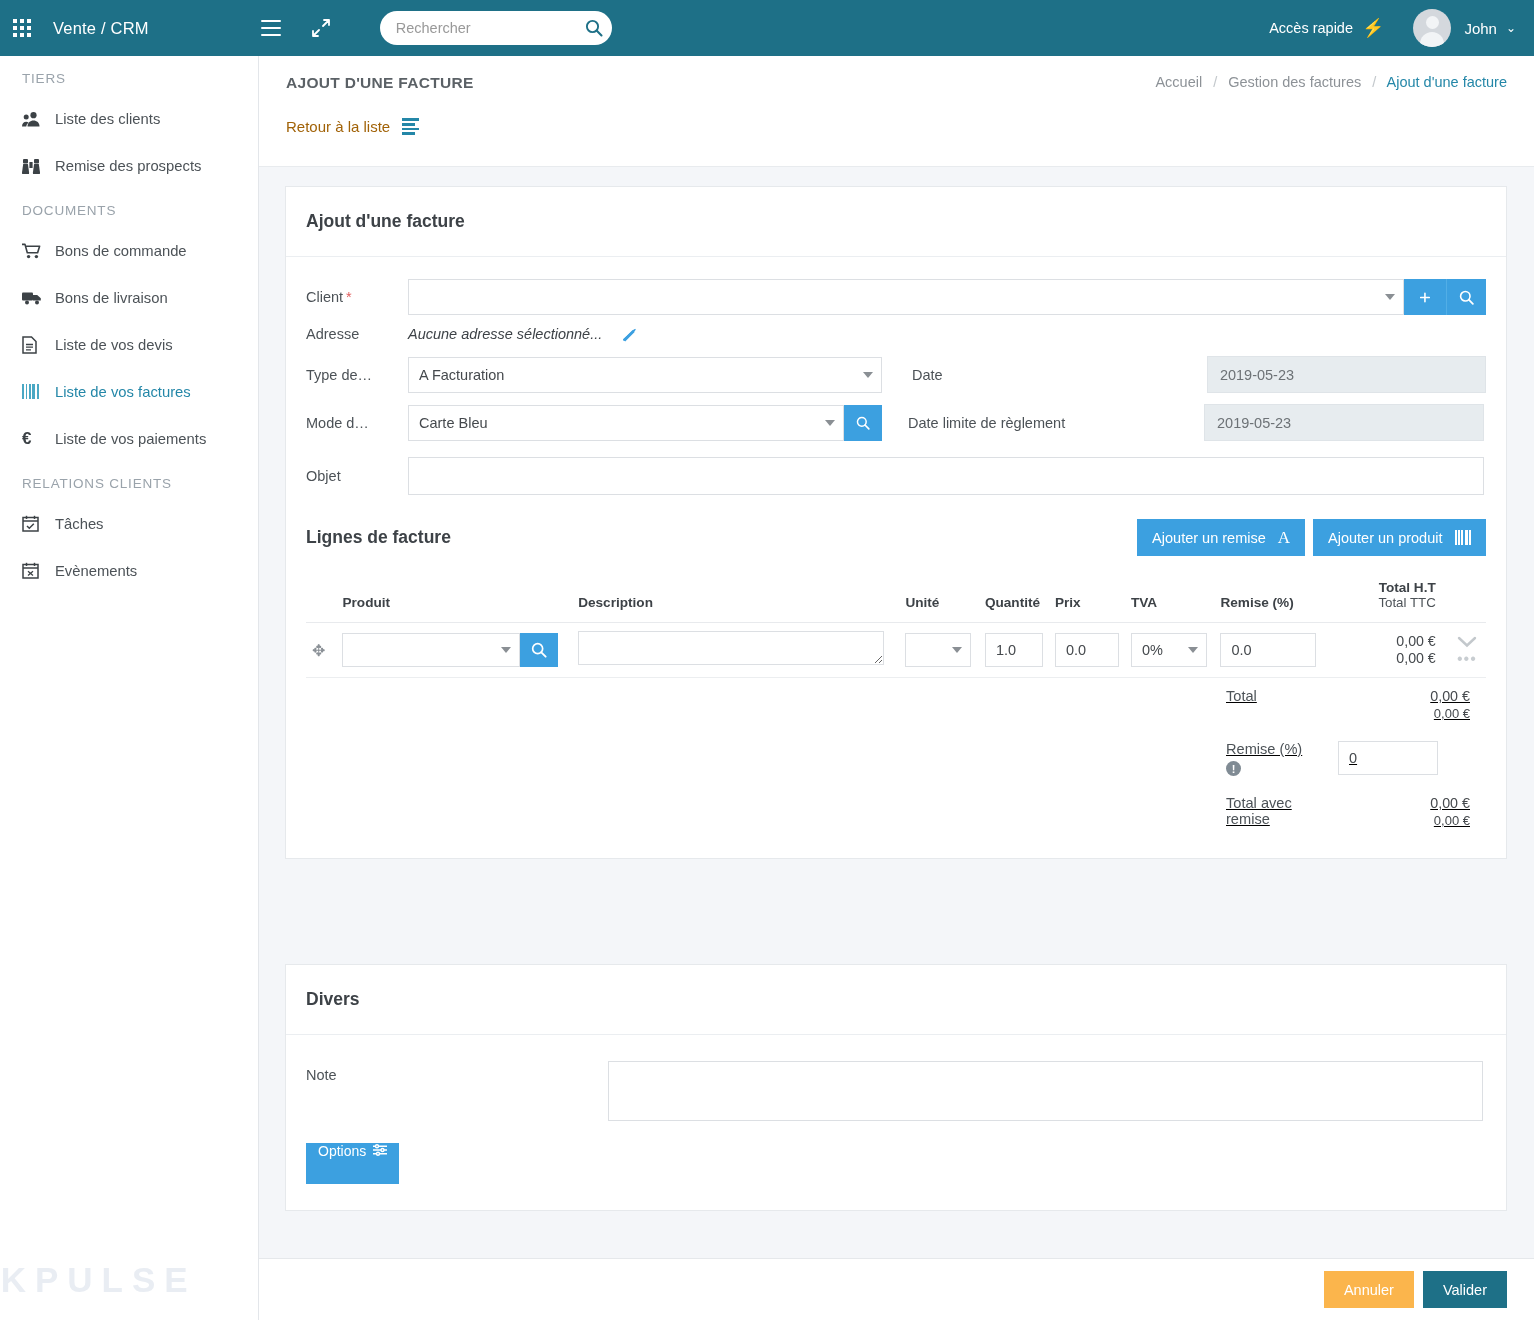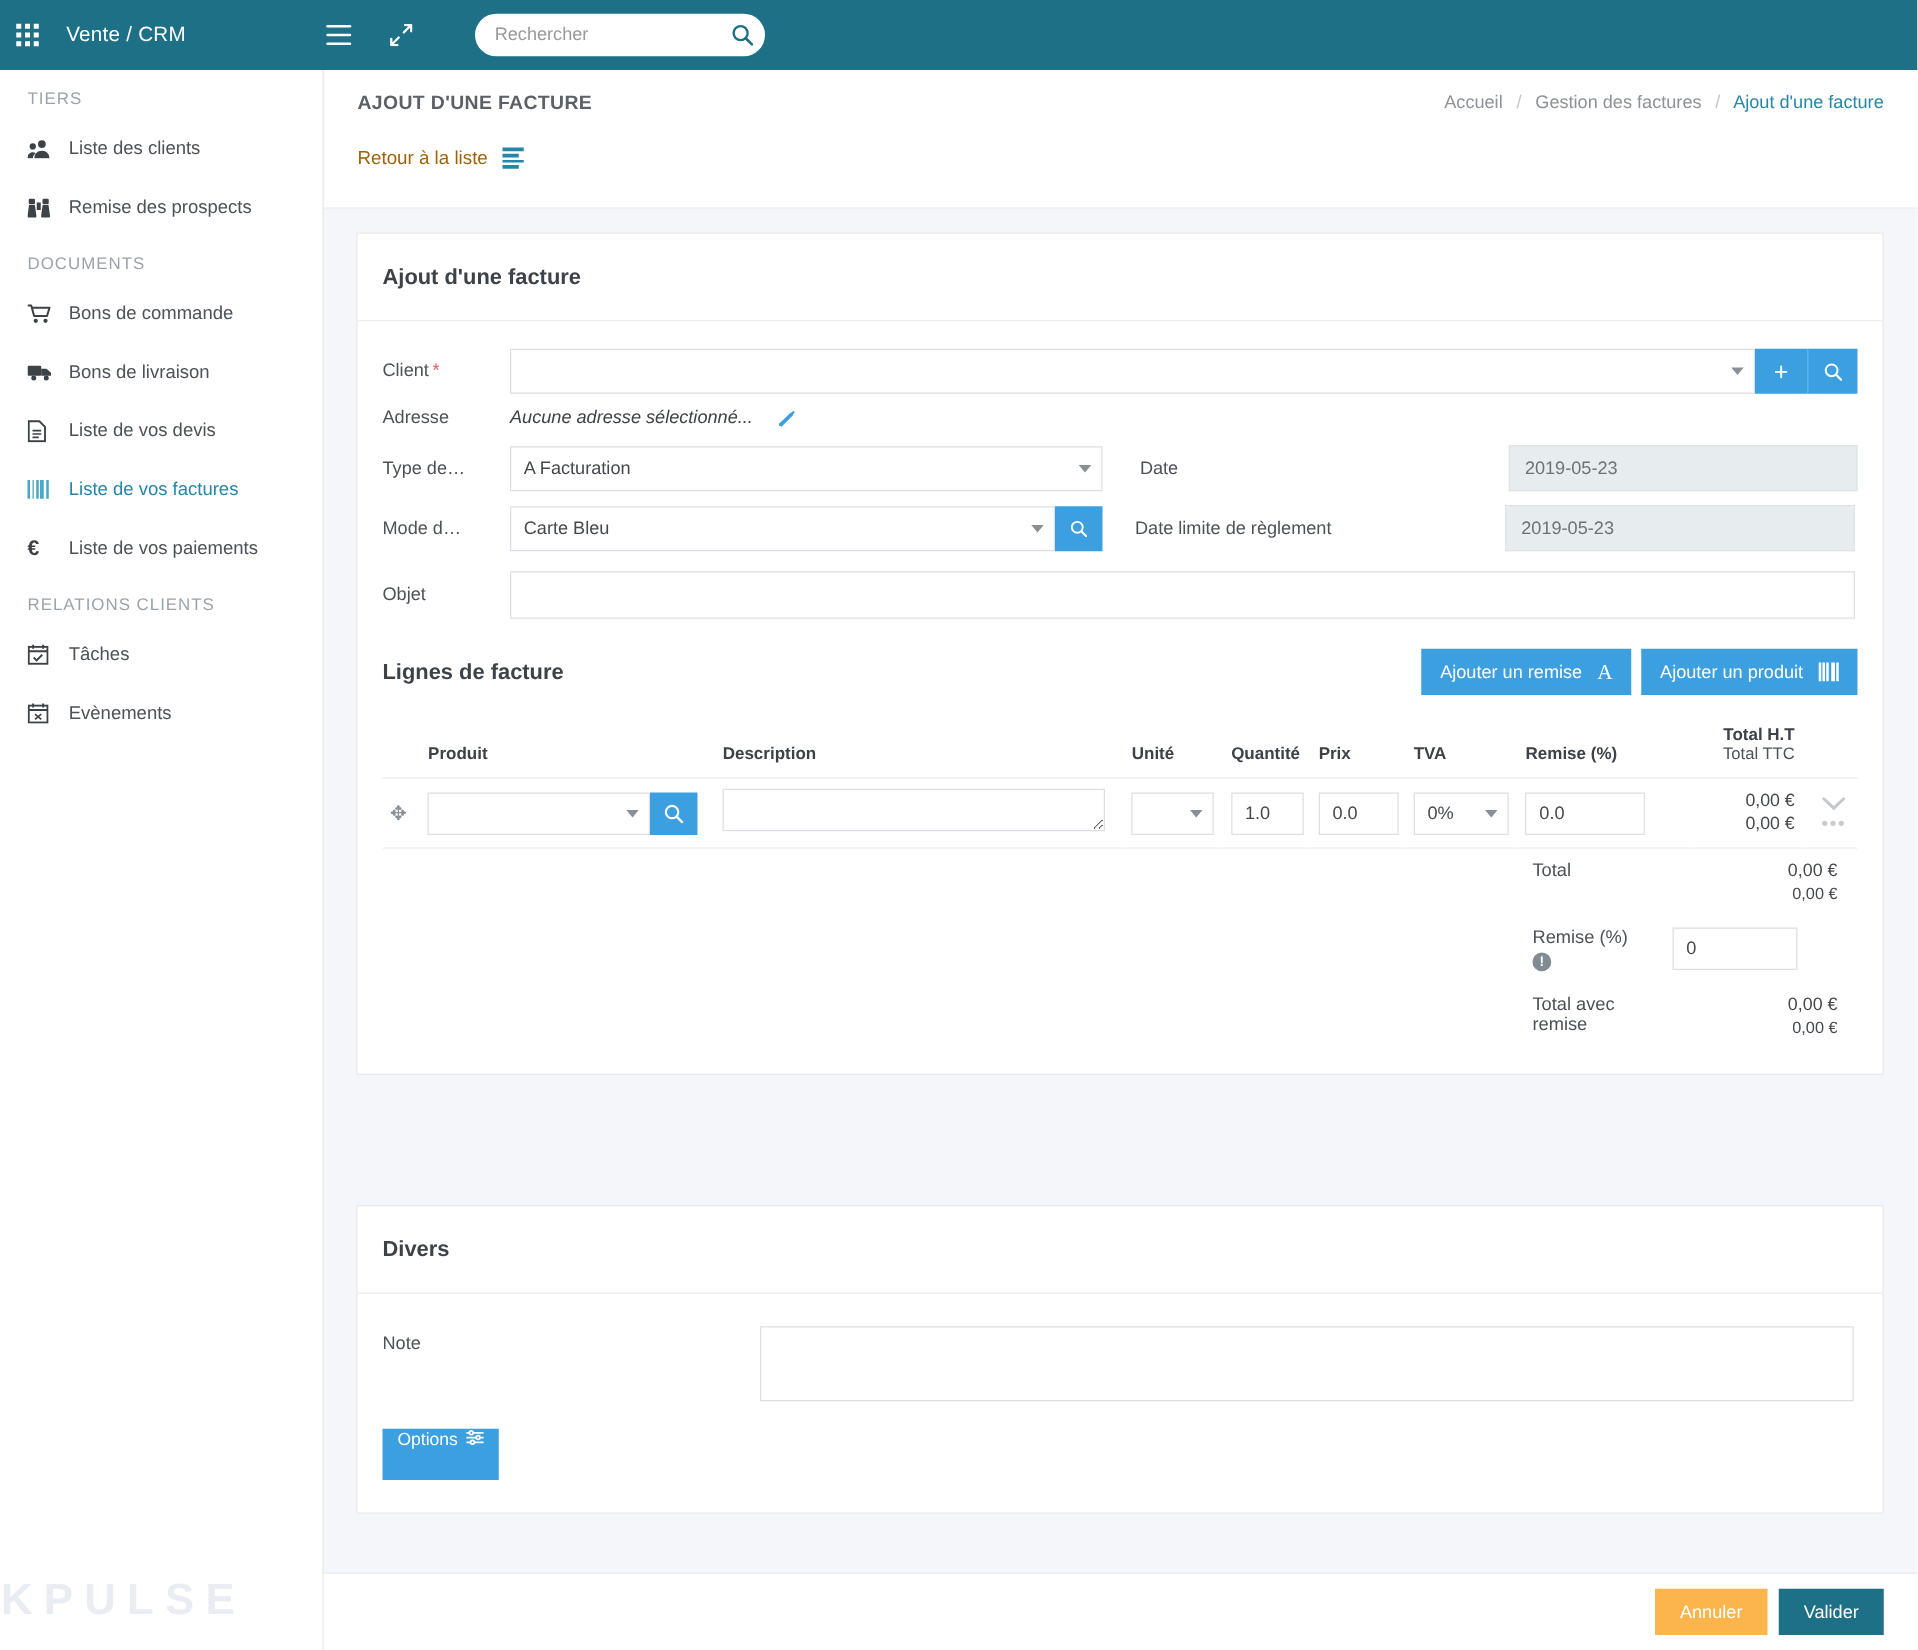--- a/index.html
+++ b/index.html
@@ -183,21 +183,21 @@
   }
   table.lines th .sub { display: block; font-weight: normal; font-size: 13.3px; color: #4c5257; }
   table.lines td { padding: 8px 6px; border-bottom: 1px solid #eceef0; vertical-align: middle; }
   .drag-handle { color: #8a9096; font-size: 16px; cursor: move; }
   .money { font-size: 14.2px; color: #45494d; text-align: right; line-height: 1.22; }
   .row-actions { display: flex; flex-direction: column; align-items: center; gap: 6px; padding-left: 6px; }
   .chev { color: #c3c8cc; line-height: 0; cursor: pointer; }
   .dots { color: #c8cdd1; font-size: 16px; letter-spacing: 1px; line-height: .6; cursor: pointer; }
 
   .totals { margin-top: 10px; width: 100%; }
-  .tot-row { display: flex; align-items: flex-start; margin-bottom: 19px; }
+  .tot-row { display: flex; align-items: flex-start; margin-bottom: 19px; text-decoration: underline; }
   .tot-lbl { width: 112px; font-size: 14.6px; color: #4c5257; }
   .tot-val { width: 132px; text-align: right; font-size: 14.3px; color: #45494d; line-height: 1.25; }
   .tot-val .small { font-size: 13px; }
   .info-dot {
     display: inline-flex; align-items: center; justify-content: center;
     width: 15px; height: 15px; border-radius: 50%; background: #808b94;
     color: #fff; font-size: 11px; font-weight: bold; margin-top: 4px;
   }
 
   .divers-card {
@@ -265,20 +265,29 @@
   <div class="searchbox">
     <input type="text" placeholder="Rechercher" style="">
     <button class="search-btn">
       <svg width="18" height="18" viewBox="0 0 18 18">
         <circle cx="7.5" cy="7.5" r="5.6" stroke="#1e7087" stroke-width="1.9" fill="none"></circle>
         <line x1="11.6" y1="11.6" x2="16.5" y2="16.5" stroke="#1e7087" stroke-width="2.1" stroke-linecap="round"></line>
       </svg>
     </button>
   </div>
 
+  <div class="topbar-right">
+    <div class="quick-access">
+      <span>Accès rapide</span>
+      <span class="bolt">⚡</span>
+    </div>
+    <div class="avatar"></div>
+    <span class="username">John</span>
+    <span class="caret-down">⌄</span>
+  </div>
 </div>
 
 <div class="sidebar">
 
   <div class="side-group first">TIERS</div>
 
   <div class="side-item">
     <span class="ico">
       <svg width="18" height="16" viewBox="0 0 18 16" fill="#3c4246">
         <circle cx="11.5" cy="4.2" r="3.1"></circle>

